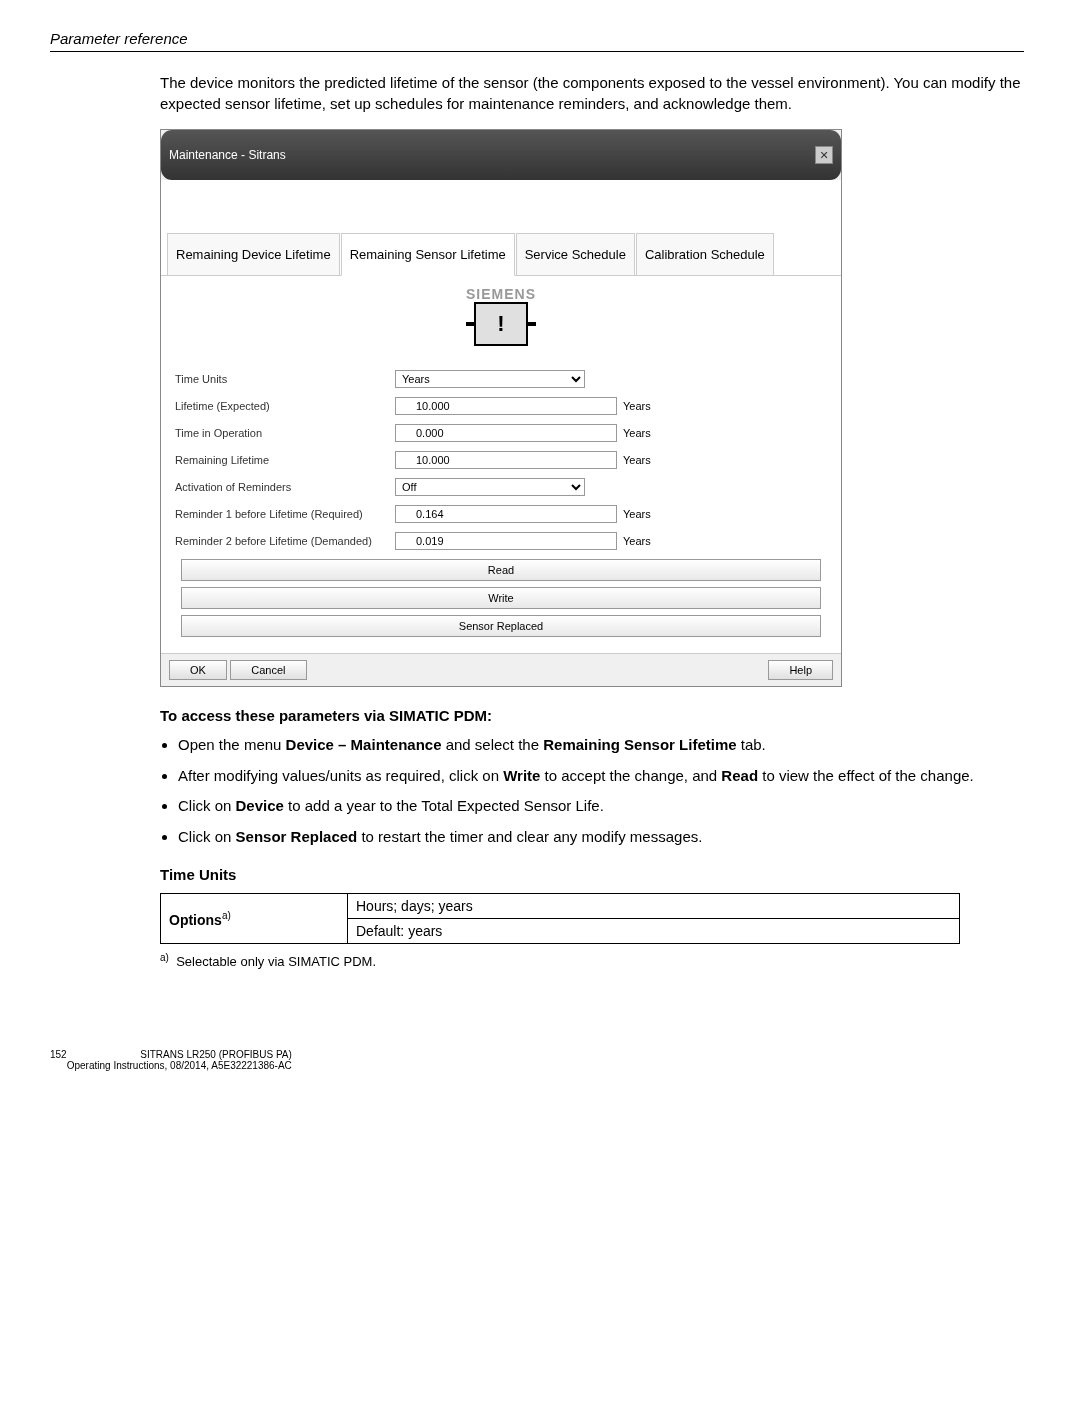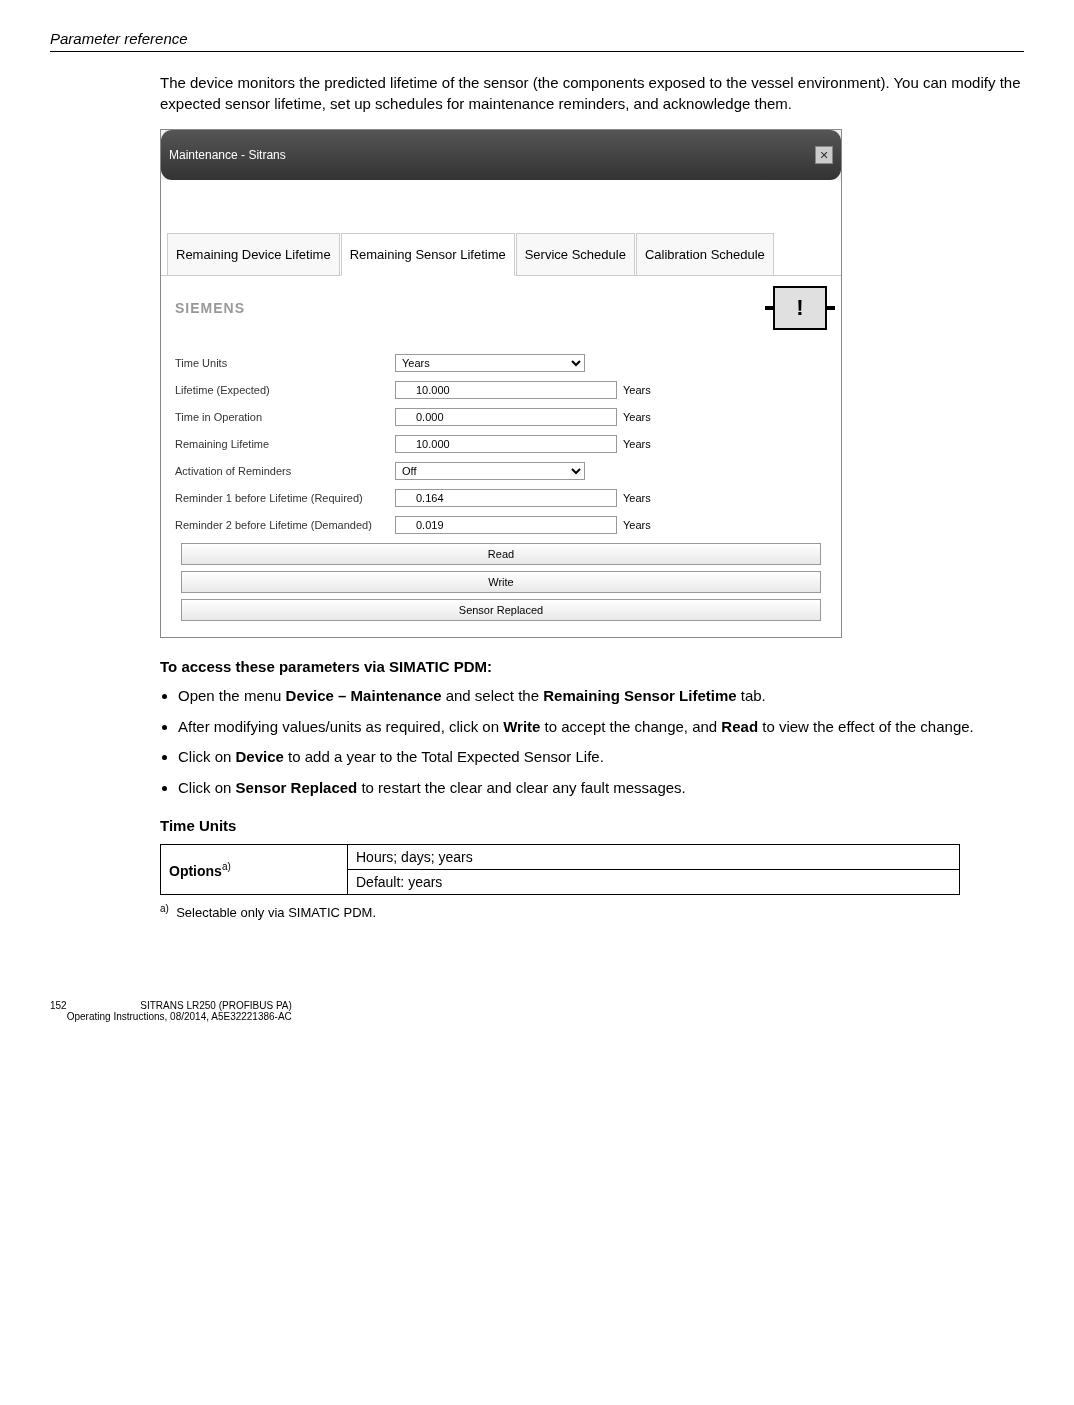--- a/index.html
+++ b/index.html
@@ -78,20 +78,21 @@
   }
   .dialog-body {
     background: #fff;
     padding: 10px 14px;
   }
   .logo-row {
     display: flex;
     justify-content: space-between;
     align-items: center;
     margin-bottom: 24px;
+    flex-direction: column;
   }
   .siemens-logo {
     color: #999;
     font-weight: bold;
     letter-spacing: 1px;
     font-size: 14px;
   }
   .alert-icon {
     width: 50px;
     height: 40px;
@@ -260,37 +261,44 @@
       <div class="form-row">
         <span class="form-label">Reminder 2 before Lifetime (Demanded)</span>
         <input class="form-input" value="0.019" style="">
         <span class="form-unit">Years</span>
       </div>
 
       <div class="btn-row"><button class="wide-btn">Read</button></div>
       <div class="btn-row"><button class="wide-btn">Write</button></div>
       <div class="btn-row"><button class="wide-btn">Sensor Replaced</button></div>
     </div>
+    <div class="dialog-footer">
+      <div>
+        <button class="footer-btn">OK</button>
+        <button class="footer-btn">Cancel</button>
+      </div>
+      <button class="footer-btn">Help</button>
+    </div>
   </div>
 </div>
 
 <div class="section-h">To access these parameters via SIMATIC PDM:</div>
 
 <ul class="instr">
   <li>
     <span>Open the menu </span><b>Device – Maintenance</b><span> and select the </span><b>Remaining Sensor Lifetime</b><span> tab.</span>
   </li>
   <li>
     <span>After modifying values/units as required, click on </span><b>Write</b><span> to accept the change, and </span><b>Read</b><span> to view the effect of the change.</span>
   </li>
   <li>
     <span>Click on </span><b>Device</b><span> to add a year to the Total Expected Sensor Life.</span>
   </li>
   <li>
-    <span>Click on </span><b>Sensor Replaced</b><span> to restart the clear and clear any fault messages.</span>
+    <span>Click on </span><b>Sensor Replaced</b><span> to restart the timer and clear any modify messages.</span>
   </li>
 </ul>
 
 <div class="section-h">Time Units</div>
 
 <table class="opts">
   <tbody>
       <tr>
     <td rowspan="2" style="width:170px;">
       <b>Options</b><span class="sup">a)</span>

